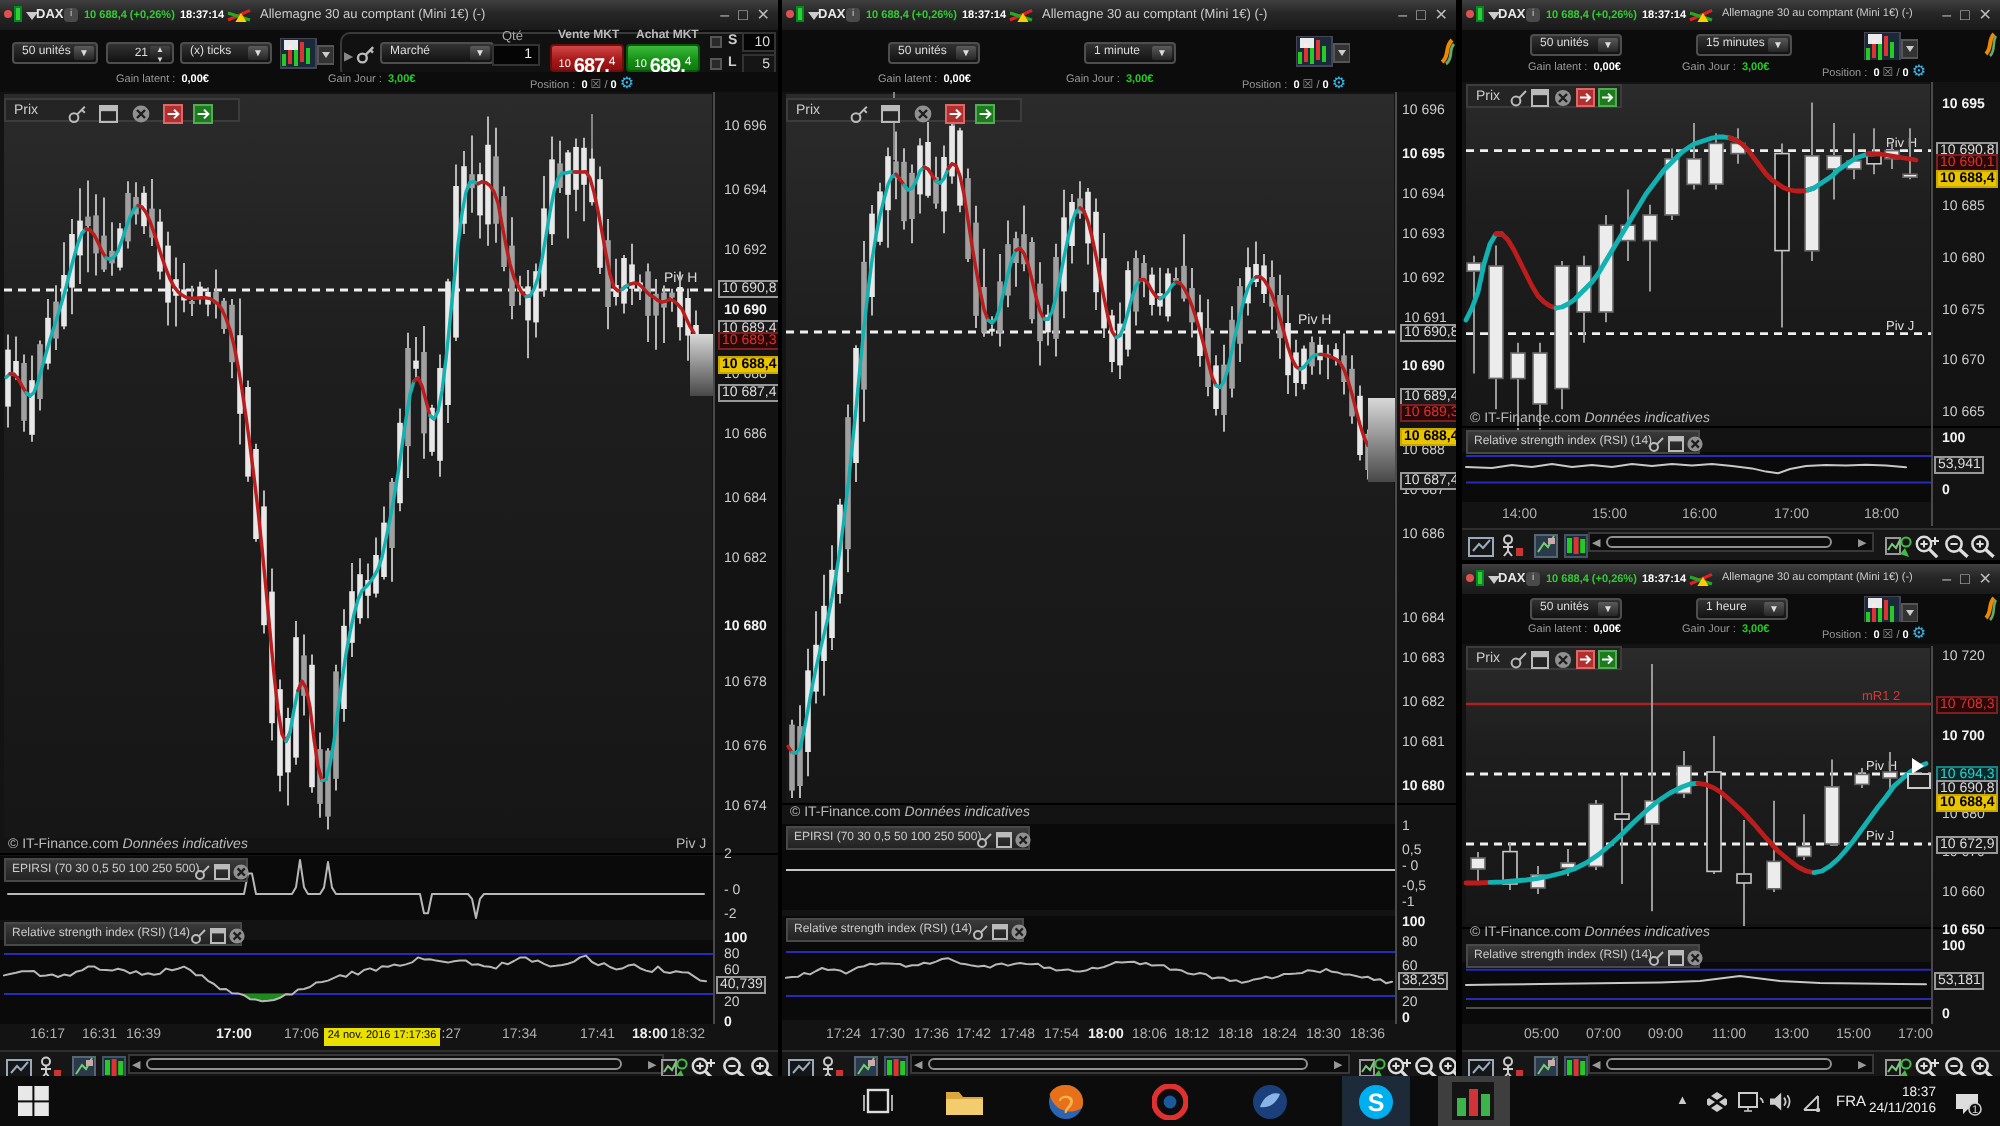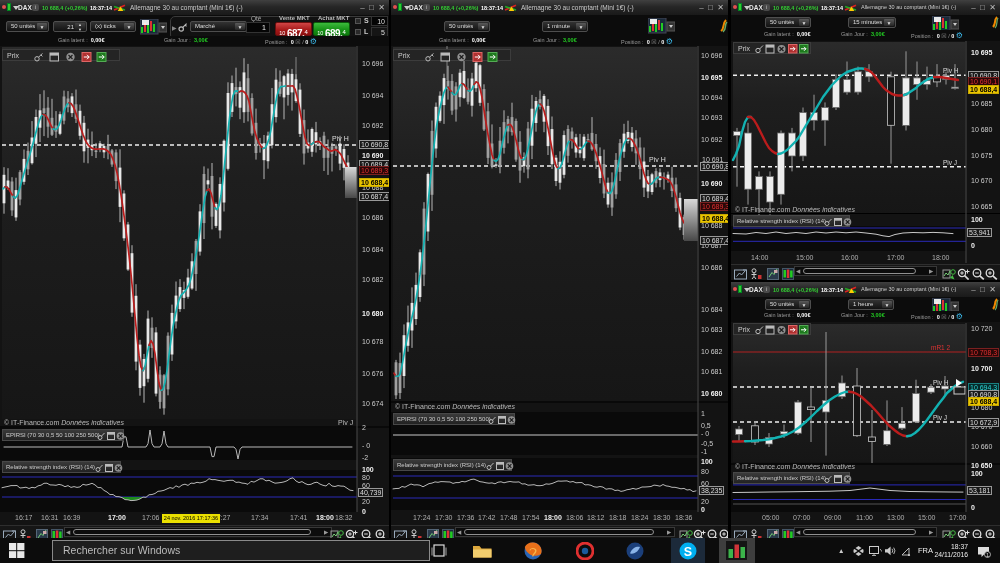--- a/index.html
+++ b/index.html
@@ -1197,21 +1197,20 @@
 </div>
 <div class="abs" style="left:0;top:538px;width:1000px;height:25px;background:#0c0c0c;">
     <svg class="abs" style="left:9px;top:5px;" width="16" height="15">
       <g fill="#e8e8e8">
         <rect x="0" y="0" width="7.2" height="7.2"></rect>
         <rect x="8.2" y="0" width="7.2" height="7.2"></rect>
         <rect x="0" y="8.2" width="7.2" height="7.2"></rect>
         <rect x="8.2" y="8.2" width="7.2" height="7.2"></rect>
       </g>
     </svg>
-    <div class="abs" style="left:52px;top:2px;width:378px;height:21px;background:#1e1e1e;border:1px solid #8a8a8a;color:#bbb;font-size:10.5px;line-height:19px;padding-left:10px;">Rechercher sur Windows</div>
     <svg class="abs" style="left:431px;top:6px;" width="16" height="13">
       <rect x="3" y="1" width="10" height="11" fill="none" stroke="#ddd" stroke-width="1.2"></rect>
       <path d="M1 3.5 v8 M15 3.5 v8" stroke="#aaa"></path>
     </svg>
     <svg class="abs" style="left:473px;top:6px;" width="19" height="14">
       <path d="M0 2 h6.5 l2 2.5 h10 v9 h-18.5 z" fill="#dca73c"></path>
       <path d="M0 5.5 h18.5 v8 h-18.5 z" fill="#f2cd6e"></path>
     </svg>
     <svg class="abs" style="left:524px;top:4px;" width="18" height="18">
       <circle cx="9" cy="9" r="8.5" fill="#2a65b5"></circle>

